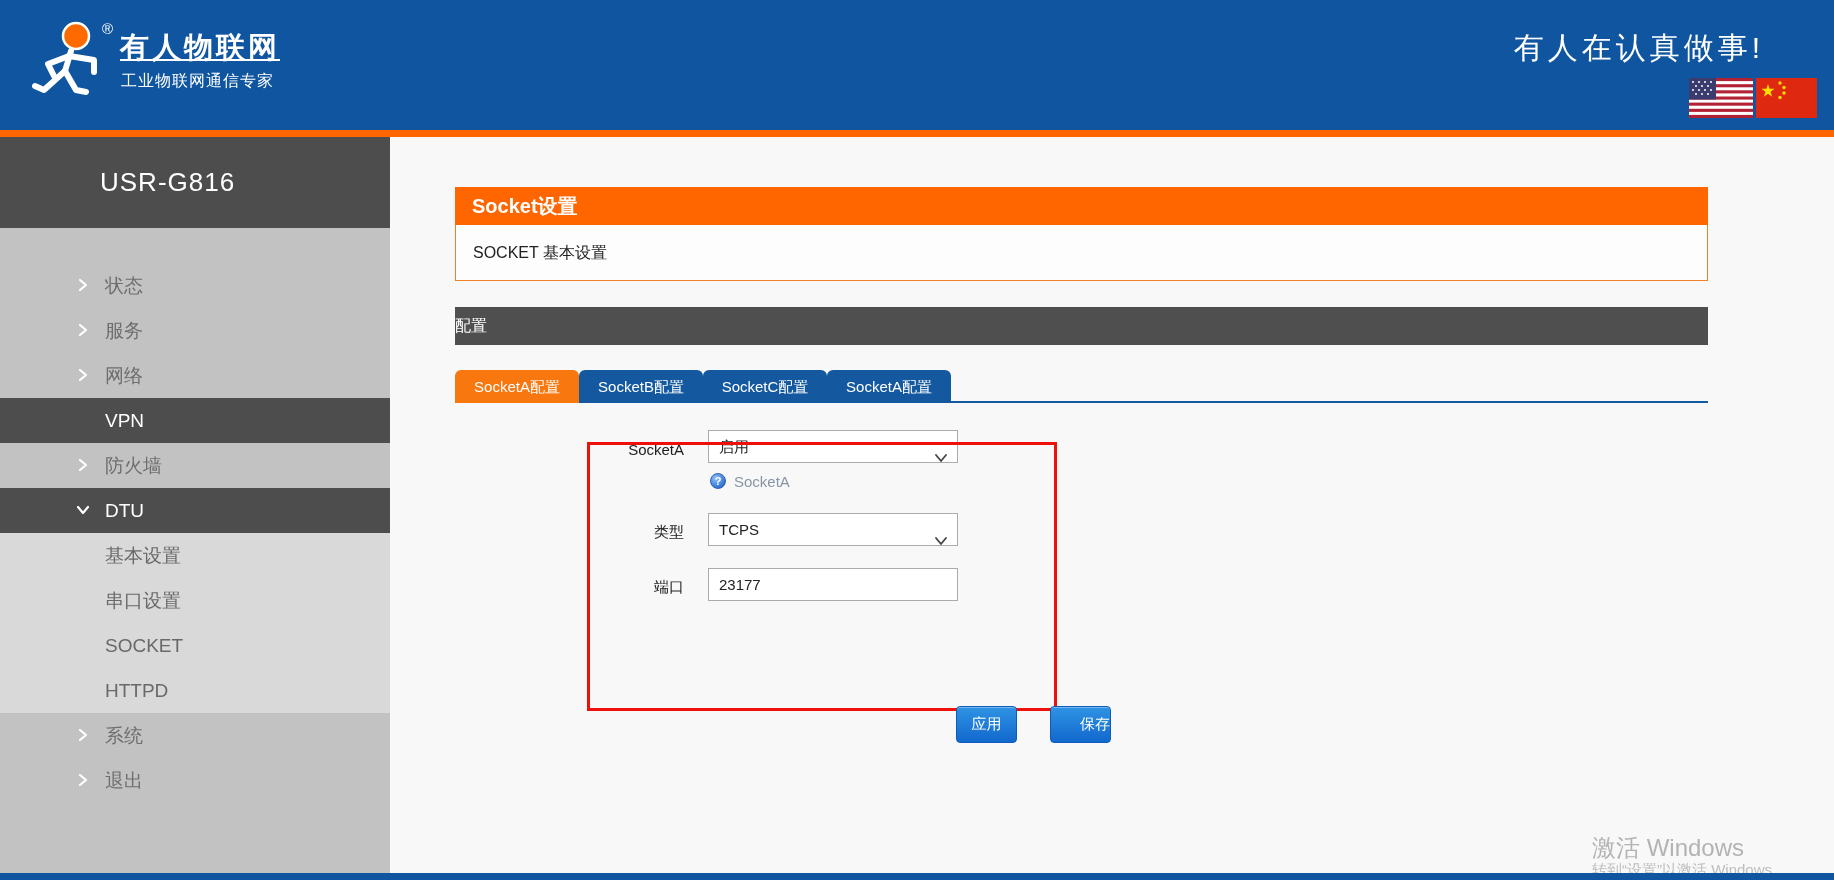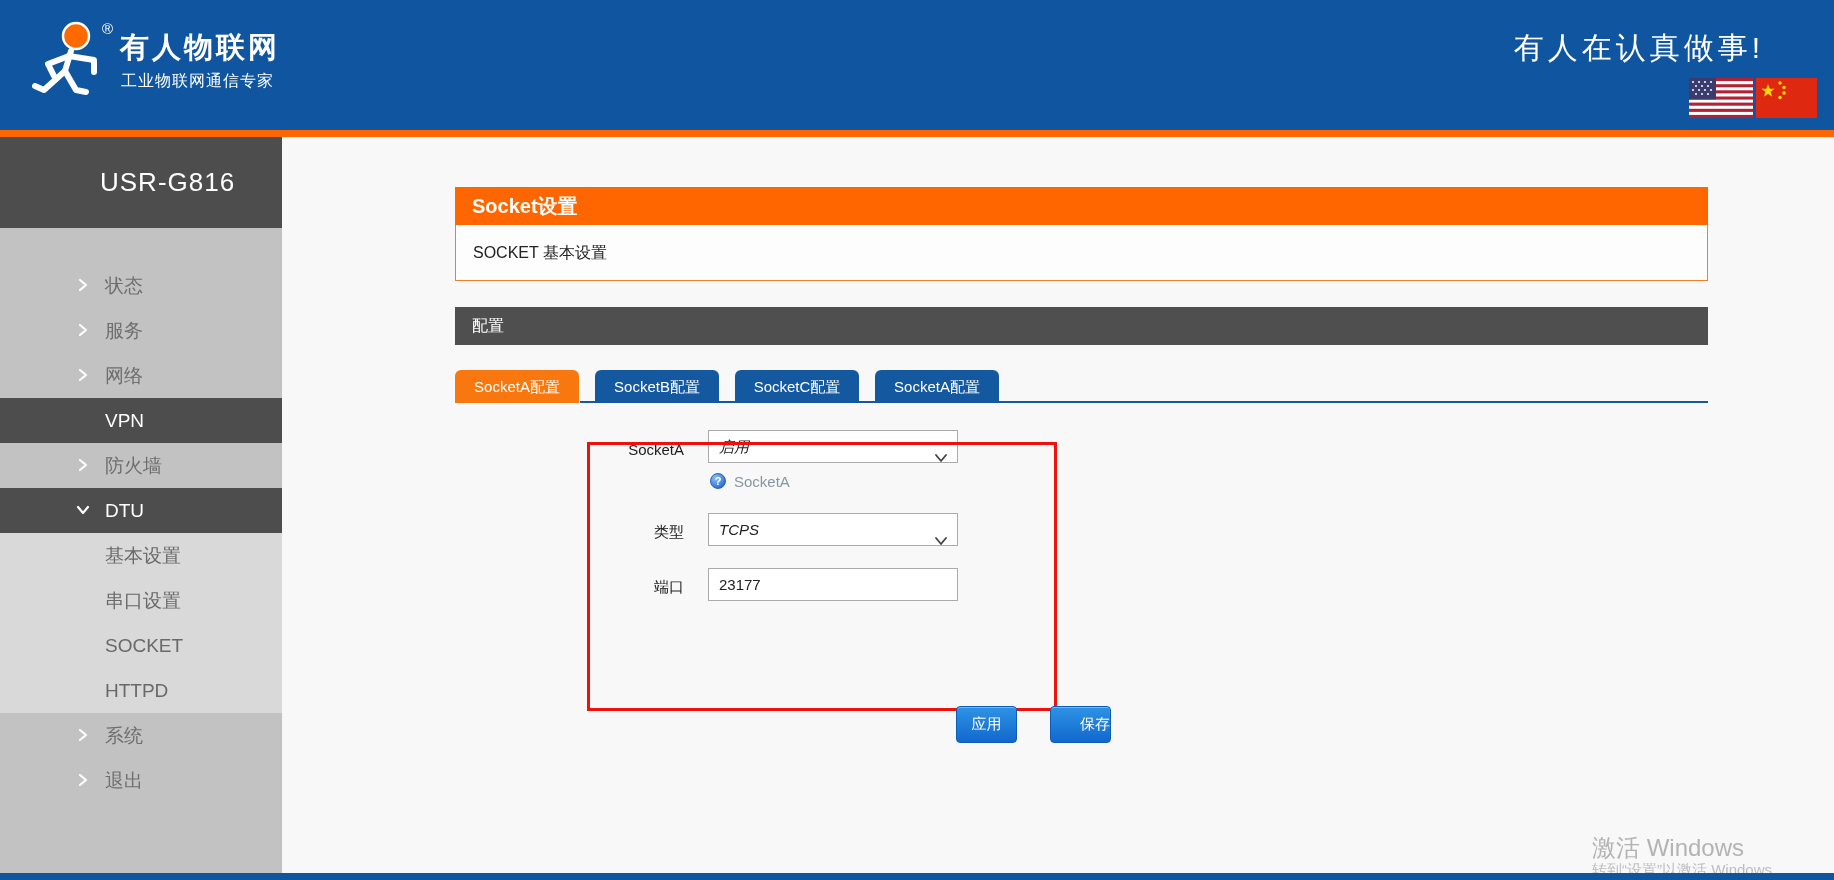--- a/index.html
+++ b/index.html
@@ -4,61 +4,61 @@
 <style>
   * { margin:0; padding:0; box-sizing:border-box; }
   html,body { width:1834px; height:880px; overflow:hidden;
     font-family:"Liberation Sans","DejaVu Sans",sans-serif; background:#f8f8f8; }
   .stage { position:relative; width:1834px; height:880px; background:#f8f8f8; }
 
   
   .header { position:absolute; left:0; top:0; width:1834px; height:130px; background:#0f55a0; }
   .orange-strip { position:absolute; left:0; top:130px; width:1834px; height:7px; background:#ff6600; }
   .logo-svg { position:absolute; left:24px; top:18px; }
-  .brand-title { position:absolute; left:120px; top:28px; color:#fff; font-size:29px; font-weight:bold; letter-spacing:3px; }
+  .brand-title { position:absolute; left:120px; top:28px; color:#fff; font-size:29px; font-weight:bold; letter-spacing:3px;text-decoration:underline; }
   .brand-sub { position:absolute; left:121px; top:71px; color:#fff; font-size:16px; letter-spacing:1px; }
   .slogan { position:absolute; right:70px; top:28px; color:#fff; font-size:30px; letter-spacing:4px; }
   .flags { position:absolute; right:17px; top:78px; display:flex; gap:3px; }
   .flag { display:block; }
 
   
-  .sidebar { position:absolute; left:0; top:137px; width:282px; height:743px; background:#c2c2c2; }
+  .sidebar { position:absolute; left:0; top:137px; width:390px; height:743px; background:#c2c2c2; }
   .side-title { height:91px; background:#4d4d4d; color:#fff; font-size:26px;
     line-height:91px; padding-left:100px; letter-spacing:1px; }
   .menu { padding-top:35px; }
   .srow { position:relative; height:45px; line-height:45px; font-size:19px; color:#6e6e6e; cursor:pointer; }
   .srow .slabel { position:absolute; left:105px; top:0; }
   .srow.dark { background:#4d4d4d; color:#fff; }
   .srow.sub { background:#d9d9d9; color:#696969; }
   .chev { position:absolute; left:76px; top:15px; width:14px; height:14px; }
   .chev svg { display:block; }
 
   
   .main { position:absolute; left:325px; top:137px; width:1509px; height:743px; }
   .content { position:relative; margin-left:130px; width:1253px; }
   .banner { margin-top:50px; height:38px; background:#ff6600; color:#fff;
     font-size:20px; font-weight:bold; line-height:38px; padding-left:17px; }
   .subbox { height:56px; background:#fdfdfd; border:1px solid #ee8125; border-top:none;
     font-size:16px; color:#222; line-height:55px; padding-left:17px; }
   .secbar { margin-top:26px; height:38px; background:#4f4f4f; color:#fff;
-    font-size:16px; line-height:38px; padding-left:17px; }
-  .tabs { position:relative; margin-top:25px; height:33px; display:flex; gap:16px; }
+    font-size:16px; line-height:38px; }
+  .tabs { position:relative; margin-top:25px; height:33px; display:flex; gap:0; }
   .tab { width:124px; height:33px; background:#14589f; color:#fff; font-size:15px;
     text-align:center; line-height:33px; border-radius:6px 6px 0 0; cursor:pointer; }
   .tab.active { background:#f8770e; }
   .tab-underline { position:absolute; left:125px; right:0; bottom:0; height:2px; background:#14589f; }
 
   
   .form { position:relative; height:350px; }
   .red-rect { position:absolute; left:132px; top:39px; width:470px; height:269px;
     border:3px solid #ee100a; z-index:5; pointer-events:none; }
   .flabel { position:absolute; width:95px; text-align:right; font-size:15px; color:#1c1c1c; height:22px; line-height:22px; }
   .ctrl { position:absolute; left:253px; width:250px; height:33px; background:#fff;
     border:1px solid #ababab; font-size:15px; color:#222; }
-  .selbox { line-height:31px; padding-left:10px; cursor:pointer;font-style:italic; }
+  .selbox { line-height:31px; padding-left:10px; cursor:pointer; }
   .selbox .selchev { position:absolute; right:10px; top:11px; width:12px; height:10px; }
   .ctrl input { width:100%; height:100%; border:none; outline:none; font-size:15px;
     color:#222; padding-left:10px; font-family:inherit; background:transparent; }
   .helprow { position:absolute; left:255px; top:69px; height:18px; display:flex; align-items:center; gap:8px; }
   .helpicon { width:16px; height:16px; border-radius:50%;
     background:radial-gradient(circle at 35% 30%, #8fc3f7, #2f6fd0 75%);
     border:1px solid #2a62b8; color:#fff; font-size:11px; font-weight:bold;
     text-align:center; line-height:15px; cursor:pointer; }
   .helptext { font-size:15px; color:#8795a5; }
   .btn { position:absolute; top:303px; width:61px; height:37px; z-index:10;

